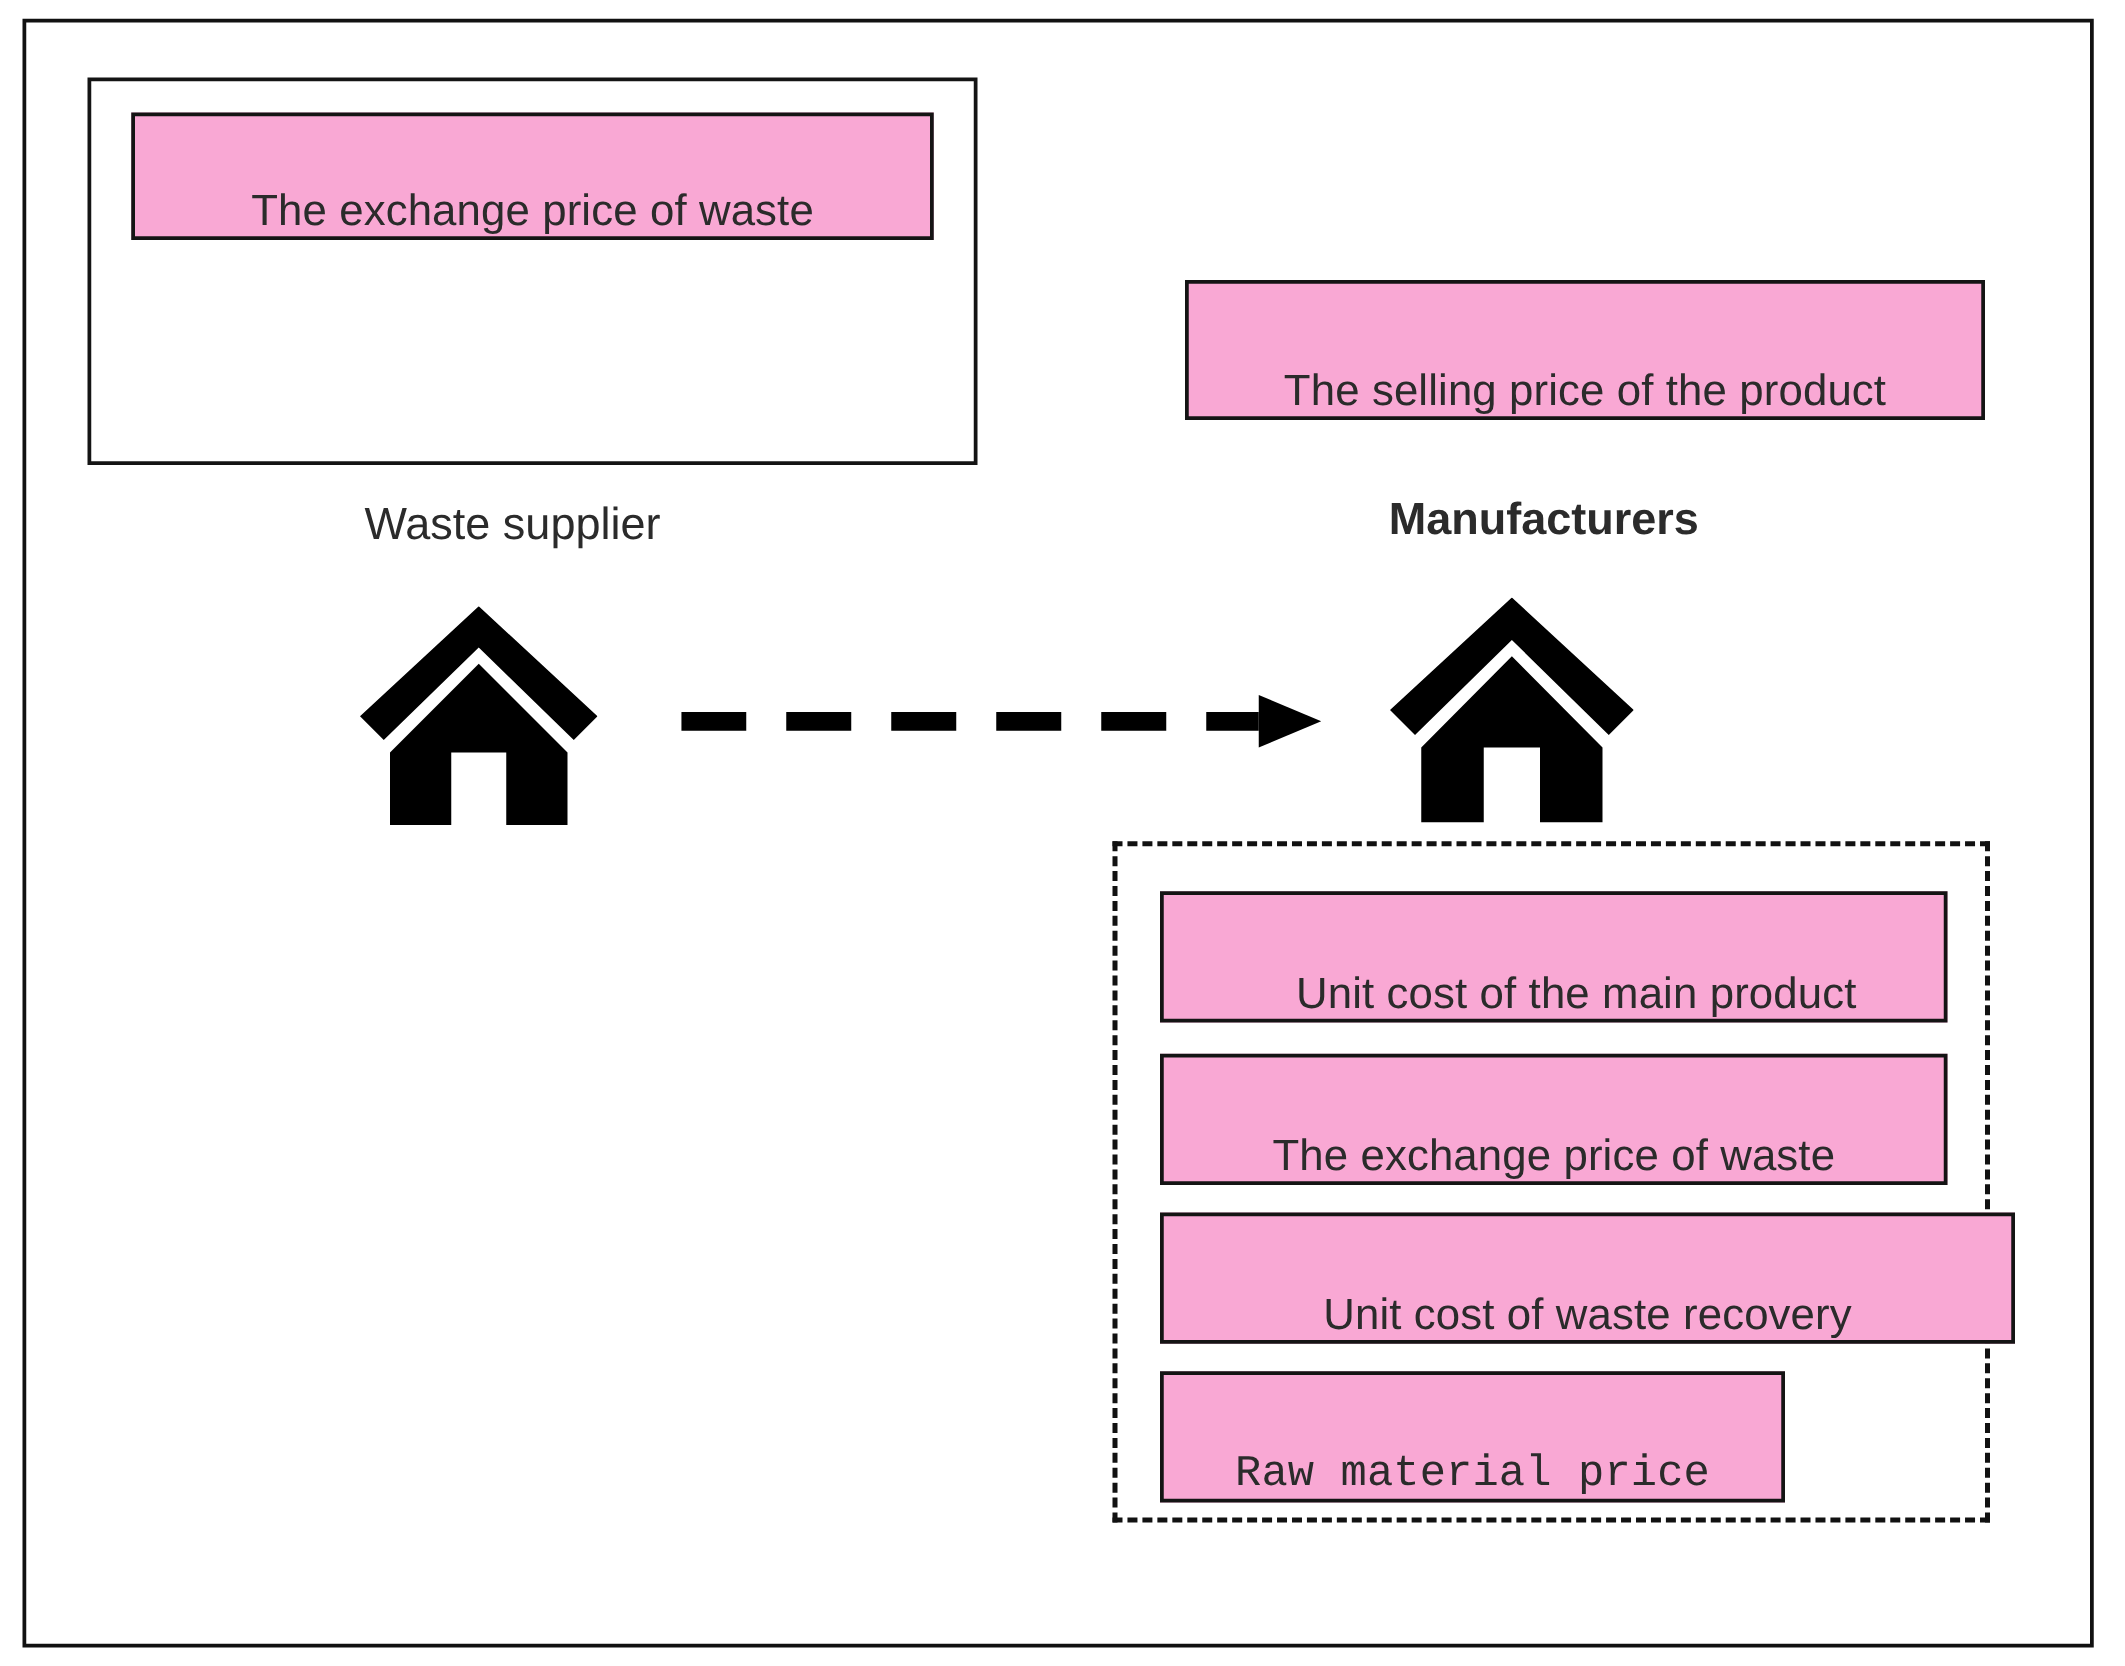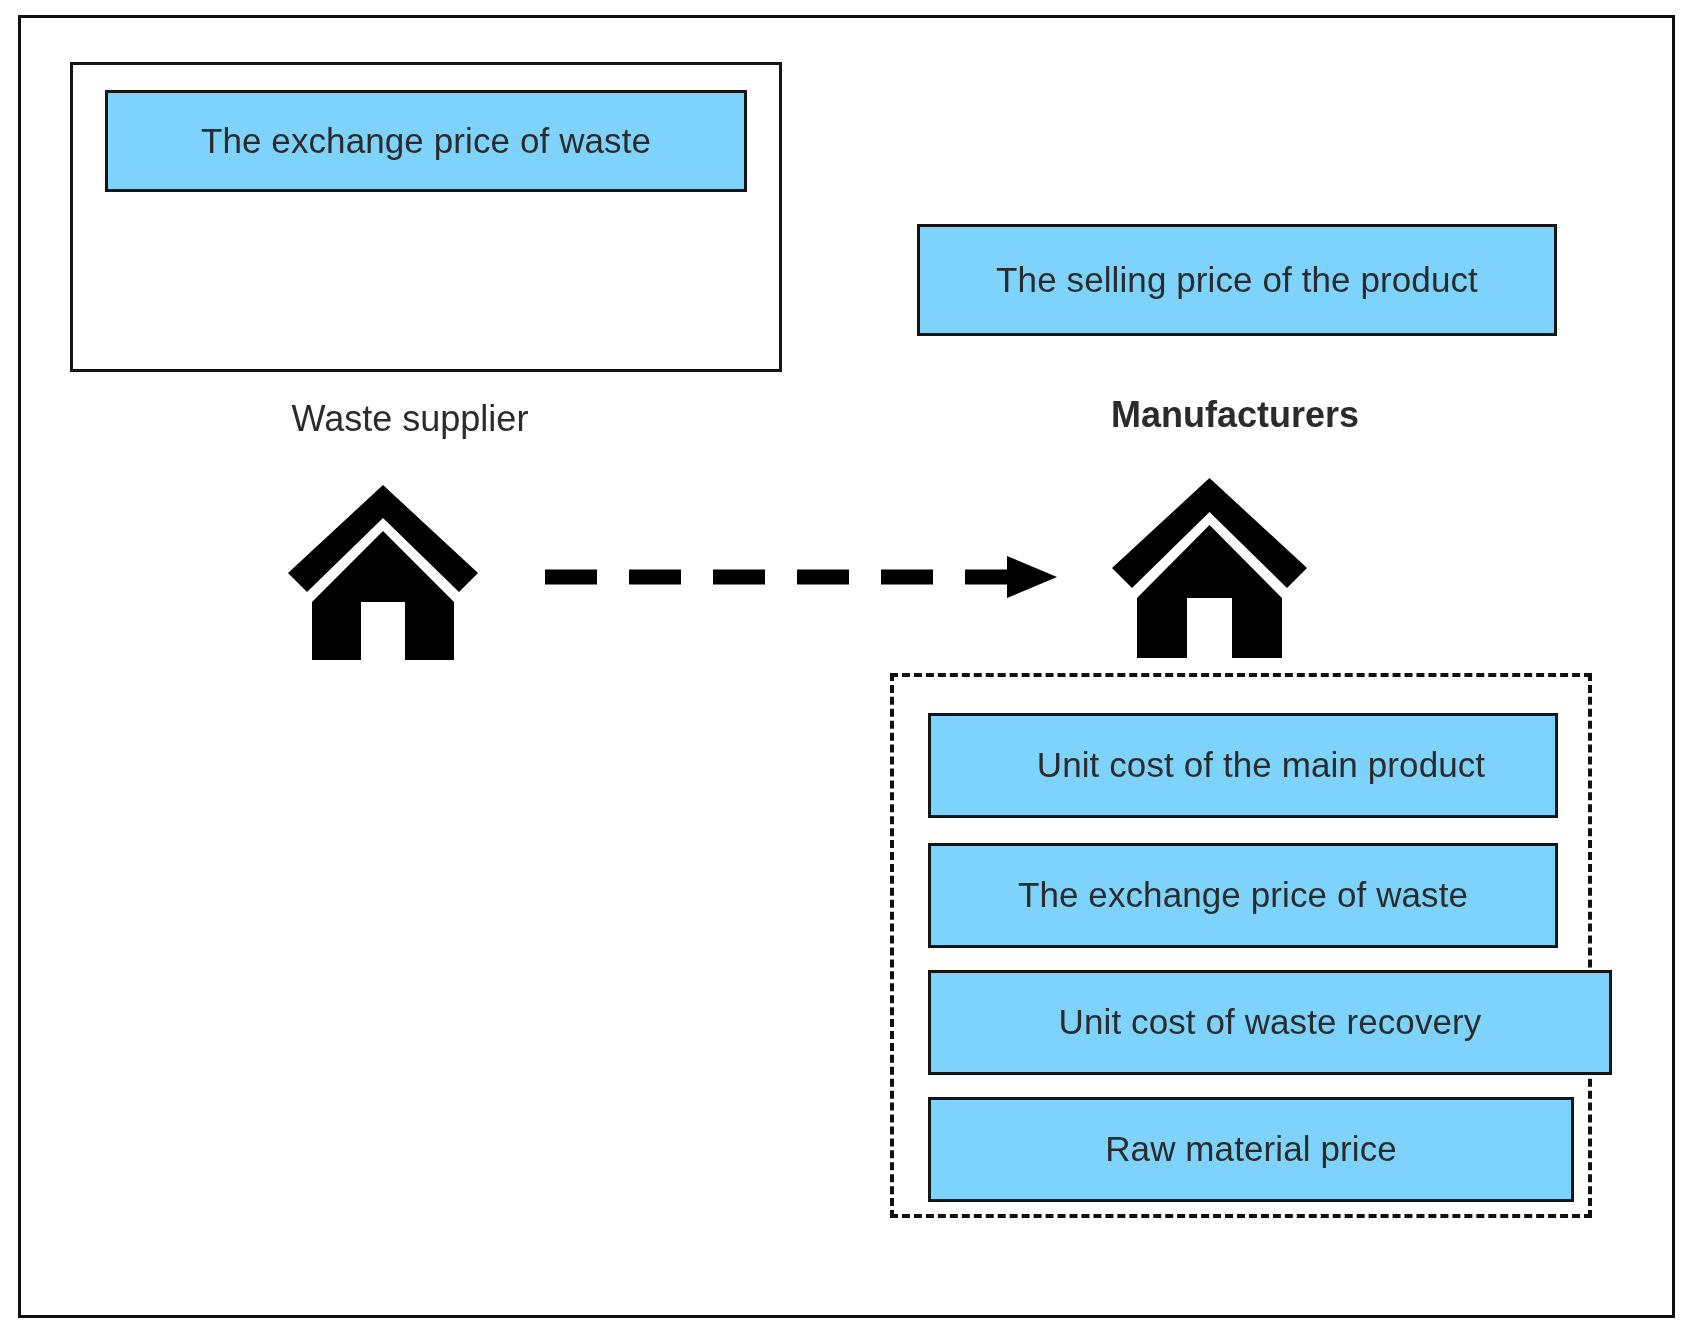--- a/index.html
+++ b/index.html
@@ -29,23 +29,23 @@
     border: 3px solid #111111;
     box-sizing: border-box;
     background: #ffffff;
   }
 
   
   .box {
     position: absolute;
     box-sizing: border-box;
     border: 3px solid #141414;
-    background: #7dd3fc;
+    background: #f9a8d4;
     display: flex;
-    align-items: center;
+    align-items: flex-end;
     justify-content: center;
     text-align: center;
   }
   .box .box-label {
     font-size: 35px;
     line-height: 1.15;
     color: #2b2b2b;
     font-weight: 400;
     letter-spacing: 0.1px;
     padding: 0 10px;
@@ -100,21 +100,21 @@
 
   <div class="outer-frame"></div>
 
   <div class="group-solid" style="left:70px; top:62px; width:712px; height:310px;"></div>
 
   <div class="box" style="left:105px; top:90px; width:642px; height:102px;">
     <span class="box-label">The exchange price of waste</span>
   </div>
 
 
-  <div class="box" style="left:917px; top:224px; width:640px; height:112px;">
+  <div class="box" style="left:948px; top:224px; width:640px; height:112px;">
     <span class="box-label">The selling price of the product</span>
   </div>
 
   <div class="actor-label" style="left:150px; top:398px; width:520px;">Waste supplier</div>
 
   <div class="actor-label" style="left:975px; top:394px; width:520px;font-weight:bold;">Manufacturers</div>
 
   <div class="house-icon" style="left:288px; top:485px; width:190px; height:175px;">
     <svg viewBox="0 0 190 175" width="190" height="175" aria-hidden="true">
 
@@ -145,17 +145,17 @@
   </div>
 
   <div class="box" style="left:928px; top:843px; width:630px; height:105px;">
     <span class="box-label">The exchange price of waste</span>
   </div>
 
   <div class="box" style="left:928px; top:970px; width:684px; height:105px;">
     <span class="box-label">Unit cost of waste recovery</span>
   </div>
 
-  <div class="box" style="left:928px; top:1097px; width:646px; height:105px;">
+  <div class="box" style="left:928px; top:1097px; width:500px; height:105px;font-family:Liberation Mono, monospace;">
     <span class="box-label">Raw material price</span>
   </div>
 
 </div>
 
 </body></html>

